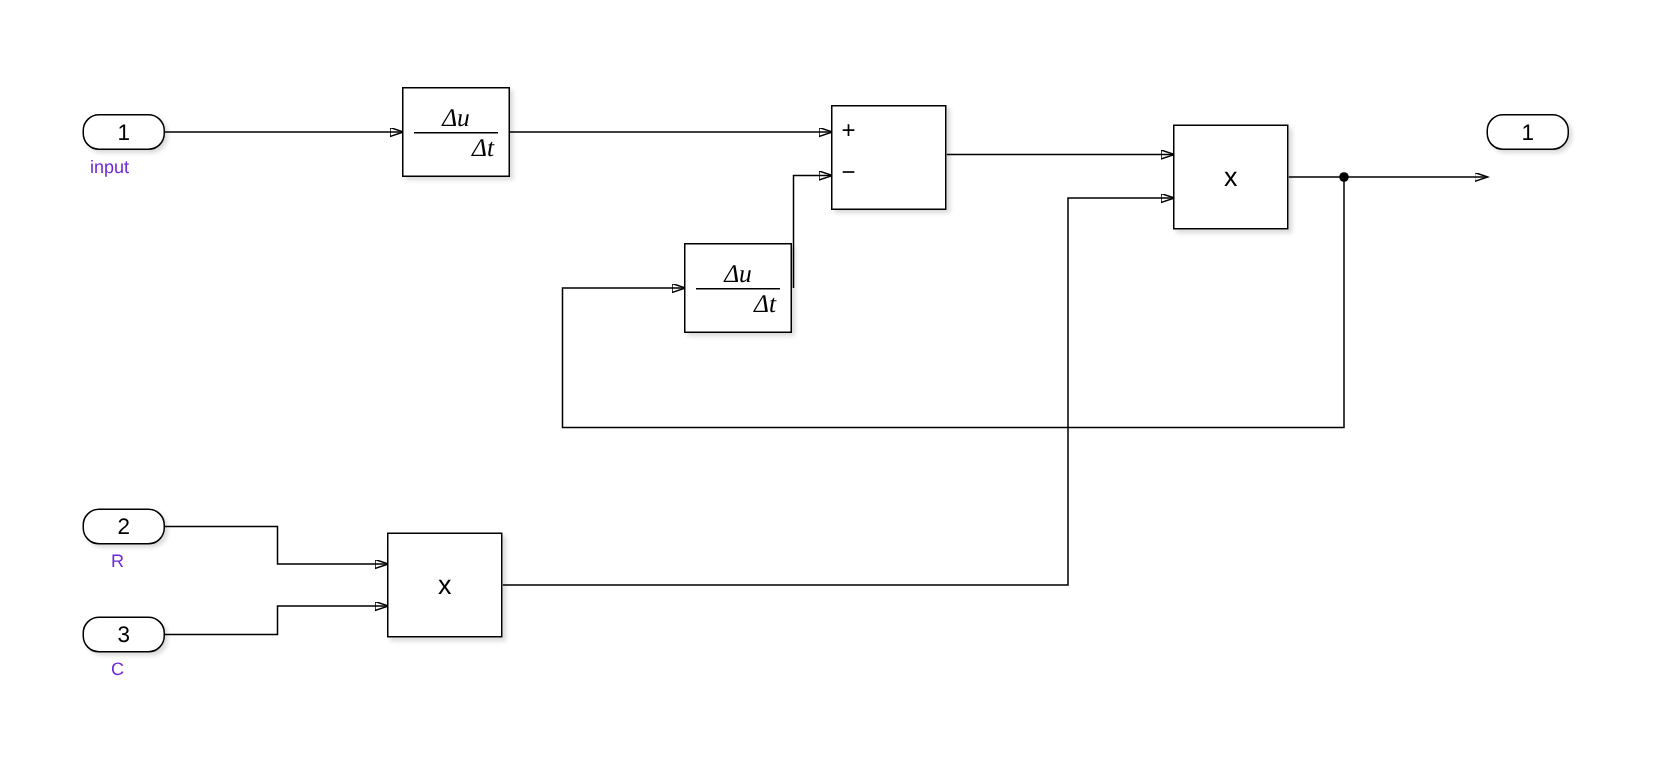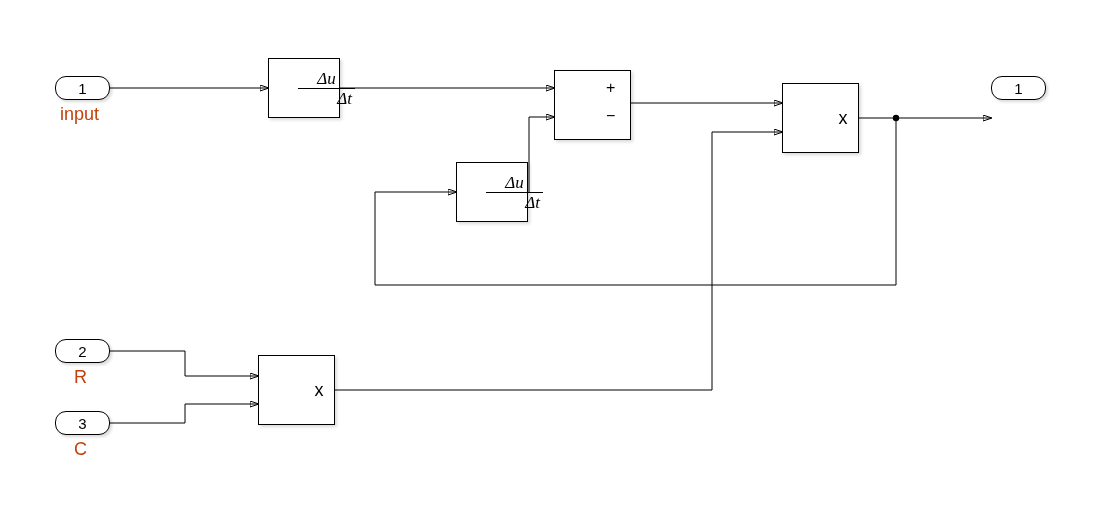--- a/index.html
+++ b/index.html
@@ -17,37 +17,36 @@
   }
   .block {
     position: absolute;
     background: #fff;
     border: 1px solid #000;
     box-sizing: border-box;
     display: flex;
     align-items: center;
     justify-content: center;
     box-shadow: 2px 2px 3px rgba(0,0,0,0.15);
-    padding-left: 45px;
   }
   .port {
     position: absolute;
     background: #fff;
     border: 1px solid #000;
     border-radius: 11px;
     box-sizing: border-box;
     display: flex;
     align-items: center;
     justify-content: center;
     box-shadow: 2px 2px 3px rgba(0,0,0,0.15);
   }
   .port-label {
     position: absolute;
-    font-size: 18px;
-    color: #c2410c;
+    font-size: 12px;
+    color: #6d28d9;
   }
   .deriv {
     font-family: "Times New Roman", Times, serif;
     font-style: italic;
     font-size: 17px;
     text-align: center;
     line-height: 1;
   }
   .deriv .top {
     border-bottom: 1px solid #000;

